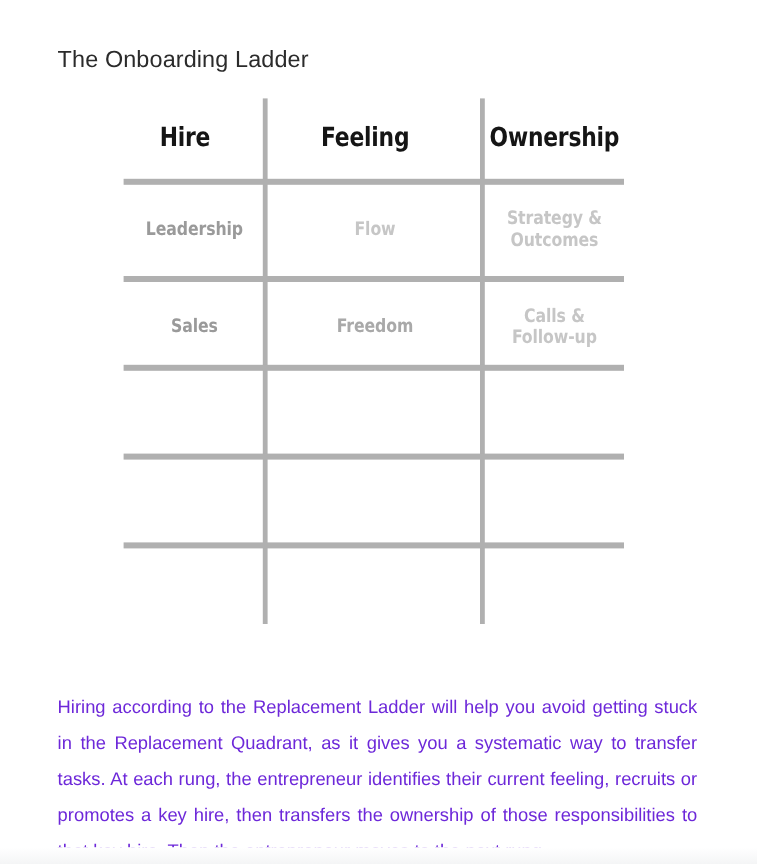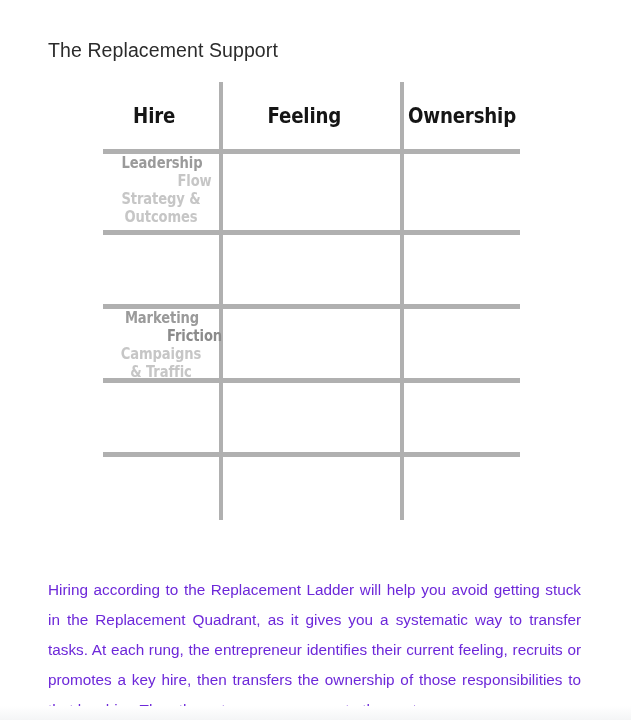--- a/index.html
+++ b/index.html
@@ -99,21 +99,20 @@
   .hdr-cell.c2 { width: 183px; }
   .hdr-cell.c3 { width: 116px; }
 
   
   .row {
     position: absolute;
     left: 0;
     width: 417px;
     height: 74px;
     display: flex;
-    flex-direction: column;
   }
   .row.r0 { top: 72px; }
   .row.r1 { top: 153px; }
   .row.r2 { top: 227px; }
   .row.r3 { top: 301px; }
   .row.r4 { top: 375px; }
 
   .cell {
     display: flex;
     align-items: center;
@@ -153,21 +152,21 @@
     width: 631px;
     height: 14px;
     background: linear-gradient(to bottom, #ffffff 0%, #f4f5f6 100%);
   }
 </style>
 </head>
 <body>
 
 <div class="page">
 
-  <h1 class="page-title">The Replacement Support</h1>
+  <h1 class="page-title">The Onboarding Ladder</h1>
 
   <div class="ladder">
     <div class="ladder-grid">
 
       <div class="vline v1"></div>
       <div class="vline v2"></div>
 
       <div class="hline h0"></div>
       <div class="hline h1"></div>
       <div class="hline h2"></div>
@@ -184,34 +183,34 @@
         <div class="cell c1" style="color: rgb(154, 154, 154);">Leadership</div>
         <div class="cell c2" style="color: rgb(198, 198, 198);">Flow</div>
         <div class="cell c3" style="color: rgb(198, 198, 198);">
           <div>
             <span>Strategy &amp;</span>
             <span>Outcomes</span>
           </div>
         </div>
       </div>
 
-
-      <div class="row r2">
-        <div class="cell c1" style="color: rgb(154, 154, 154);">Marketing</div>
-        <div class="cell c2" style="color: rgb(139, 139, 139);">Friction</div>
+      <div class="row r1">
+        <div class="cell c1" style="color: rgb(154, 154, 154);">Sales</div>
+        <div class="cell c2" style="color: rgb(169, 169, 169);">Freedom</div>
         <div class="cell c3" style="color: rgb(198, 198, 198);">
           <div>
-            <span>Campaigns</span>
-            <span>&amp; Traffic</span>
+            <span>Calls &amp;</span>
+            <span>Follow-up</span>
           </div>
         </div>
       </div>
 
 
 
+
     </div>
   </div>
 
   <p class="body-text">Hiring according to the Replacement Ladder will help you avoid getting stuck in the Replacement Quadrant, as it gives you a systematic way to transfer tasks. At each rung, the entrepreneur identifies their current feeling, recruits or promotes a key hire, then transfers the ownership of those responsibilities to that key hire. Then the entrepreneur moves to the next rung.</p>
 
   <div class="bottom-band"></div>
 
 </div>
 
 </body></html>

